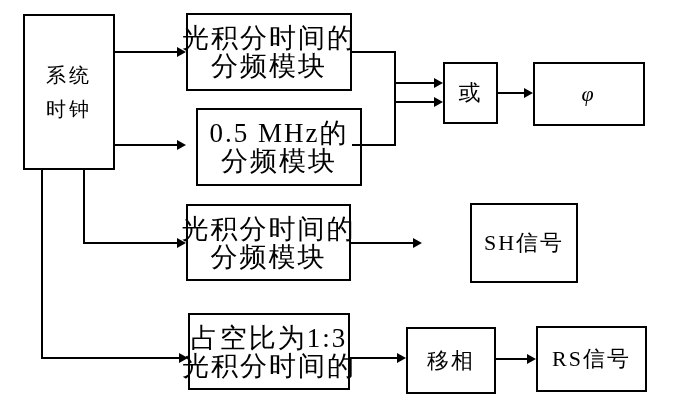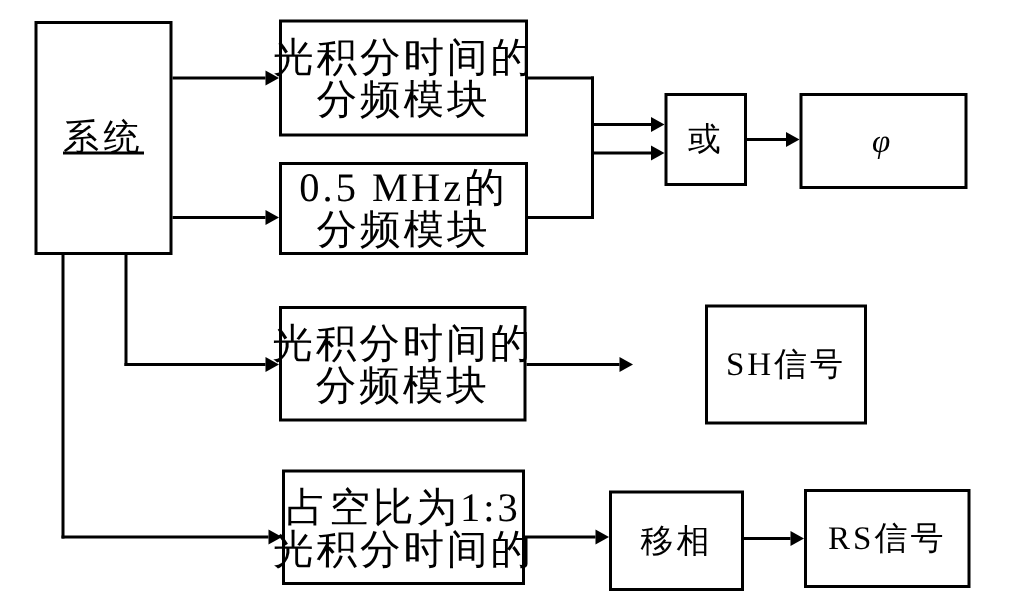--- a/index.html
+++ b/index.html
@@ -27,24 +27,23 @@
     justify-content: center;
     text-align: center;
   }
   .bline {
     font-size: 27px;
     line-height: 28px;
     letter-spacing: 2px;
     white-space: nowrap;
   }
   .clock .bline {
-    font-size: 24px;
+    font-size: 20px;
     line-height: 34px;
     letter-spacing: 3px;
-    text-decoration: underline;
   }
   .small-label {
     font-size: 22px;
     letter-spacing: 2px;
     white-space: nowrap;
   }
   .phi-sym {
     font-style: italic;
     font-size: 22px;
     margin-right: 3px;
@@ -64,28 +63,29 @@
     border-left: 9px solid #000000;
   }
 </style>
 </head>
 <body>
 
 <div id="canvas">
 
   <div class="box clock" style="left:23px; top:14px; width:92px; height:156px;">
     <div class="bline">系统</div>
+    <div class="bline">时钟</div>
   </div>
 
   <div class="box" style="left:186px; top:13px; width:166px; height:78px;">
     <div class="bline">光积分时间的</div>
     <div class="bline">分频模块</div>
   </div>
 
-  <div class="box" style="left:186px; top:108px; width:166px; height:62px;">
+  <div class="box" style="left:196px; top:108px; width:166px; height:78px;">
     <div class="bline">0.5 MHz的</div>
     <div class="bline">分频模块</div>
   </div>
 
   <div class="box" style="left:443px; top:62px; width:55px; height:62px;">
     <div class="small-label">或</div>
   </div>
 
   <div class="box" style="left:533px; top:62px; width:112px; height:64px; flex-direction:row;">
     <span class="phi-sym">φ</span>

